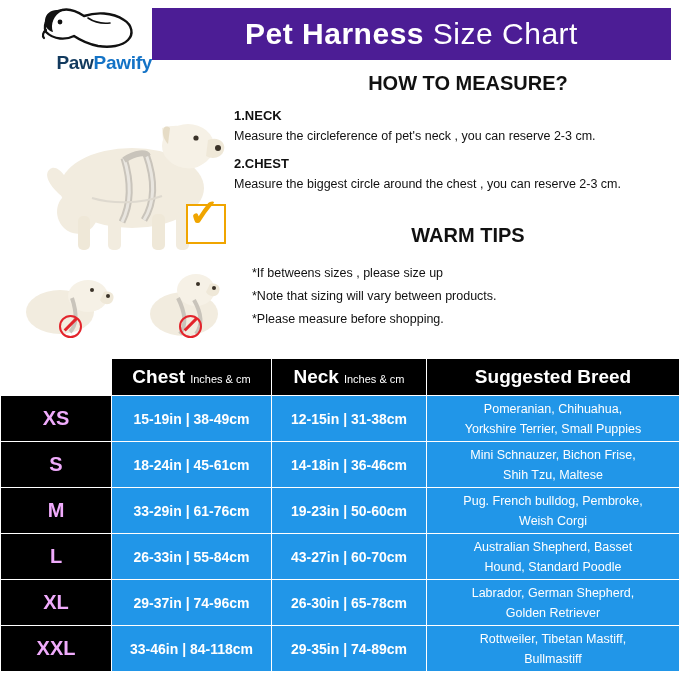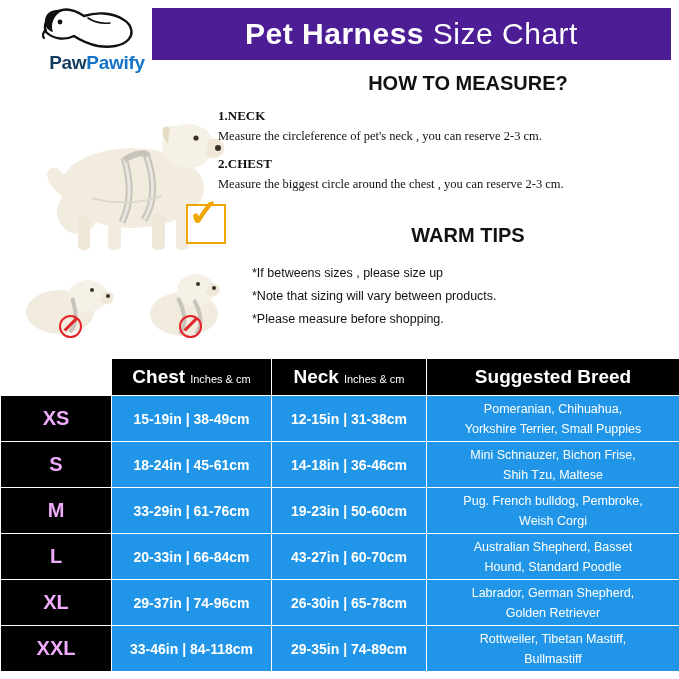--- a/index.html
+++ b/index.html
@@ -55,24 +55,24 @@
   }
   .logo-dog {
     position: absolute;
     left: 22px;
     top: 0px;
     width: 96px;
     height: 46px;
   }
   .logo-text {
     position: absolute;
-    left: 14px;
+    left: 4px;
     top: 46px;
     width: 130px;
-    text-align: center;
+    text-align: right;
     font-size: 19px;
     font-weight: bold;
     color: #1473c6;
     letter-spacing: -0.3px;
   }
   .logo-text .dark {
     color: #123a5e;
   }
 
   
@@ -149,25 +149,24 @@
     left: 268px;
     top: 72px;
     width: 400px;
     text-align: center;
     font-size: 20px;
     font-weight: bold;
     color: #111111;
   }
   .info-block {
     position: absolute;
-    left: 218px;
+    left: 234px;
     top: 106px;
     width: 440px;
     color: #111111;
-    font-family: Liberation Serif, serif;
   }
   .info-line {
     font-size: 12.5px;
     line-height: 20px;
   }
   .info-line.head {
     font-weight: bold;
     font-size: 13px;
   }
   .gap {
@@ -385,21 +384,21 @@
         <td class="cell-breed">Mini Schnauzer,  Bichon Frise,<br>Shih Tzu,  Maltese</td>
       </tr>
       <tr>
         <td class="cell-size">M</td>
         <td class="cell-val">33-29in | 61-76cm</td>
         <td class="cell-val">19-23in | 50-60cm</td>
         <td class="cell-breed">Pug.  French bulldog,  Pembroke,<br>Weish Corgi</td>
       </tr>
       <tr>
         <td class="cell-size">L</td>
-        <td class="cell-val">20-33in | 66-84cm</td>
+        <td class="cell-val">26-33in | 55-84cm</td>
         <td class="cell-val">43-27in | 60-70cm</td>
         <td class="cell-breed">Australian Shepherd,  Basset<br>Hound,  Standard Poodle</td>
       </tr>
       <tr>
         <td class="cell-size">XL</td>
         <td class="cell-val">29-37in | 74-96cm</td>
         <td class="cell-val">26-30in | 65-78cm</td>
         <td class="cell-breed">Labrador,  German Shepherd,<br>Golden Retriever</td>
       </tr>
       <tr>

